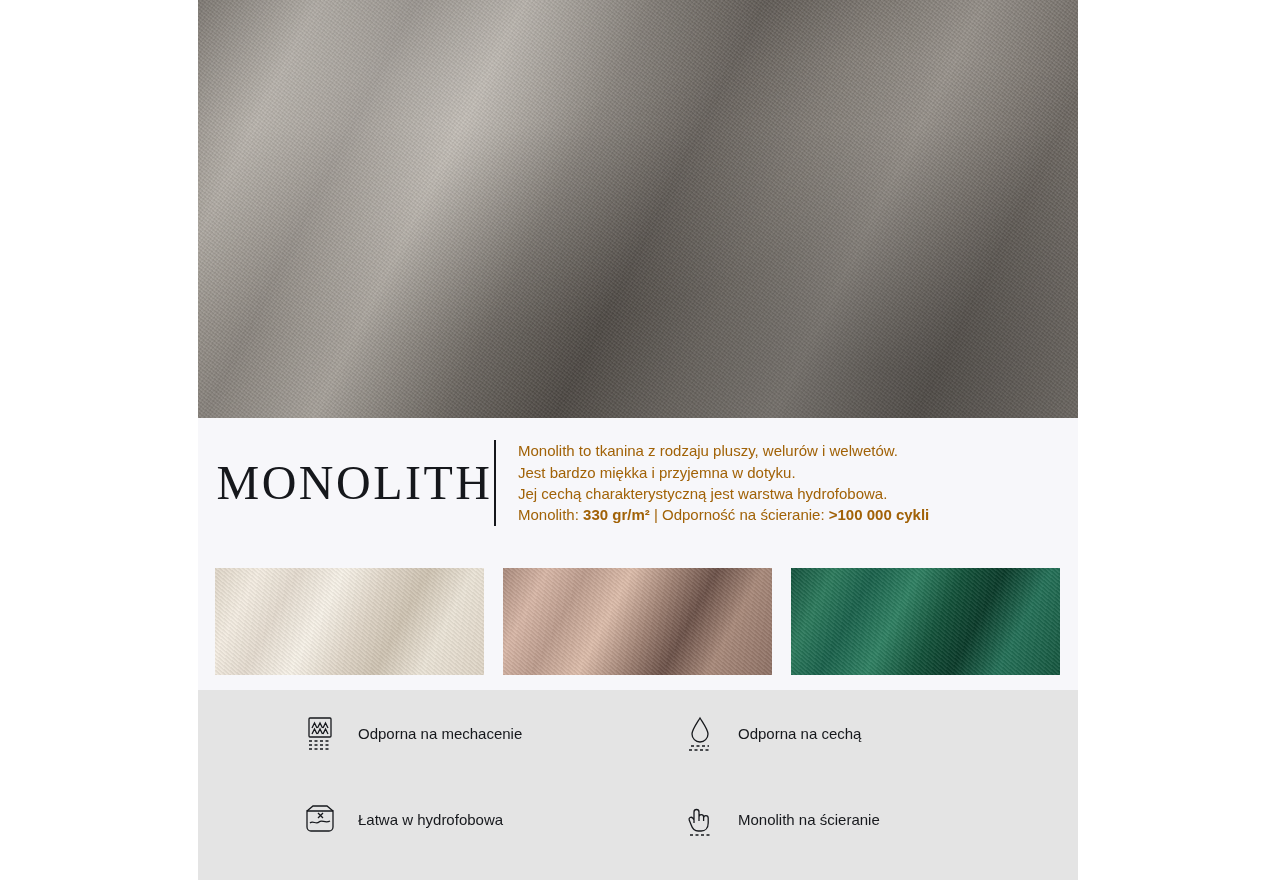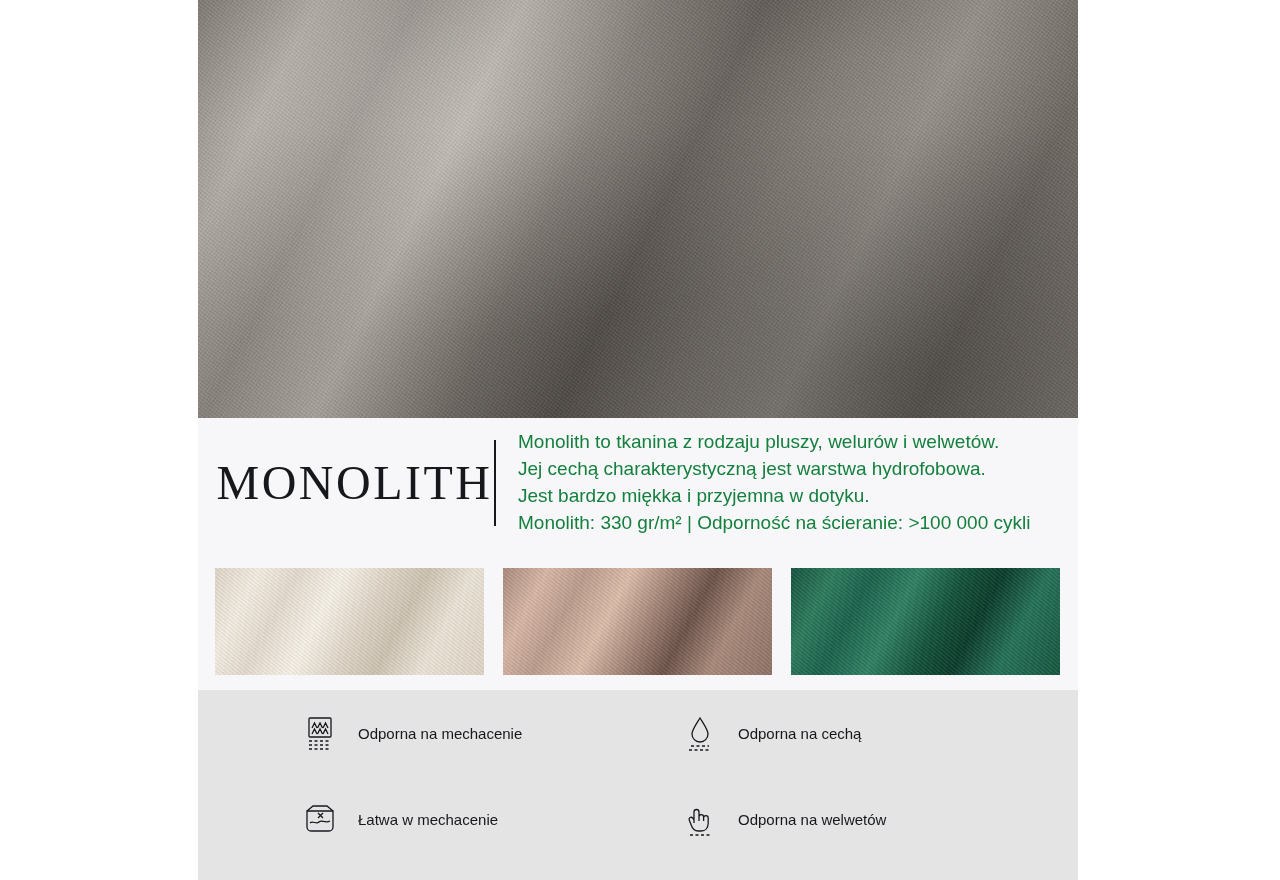--- a/index.html
+++ b/index.html
@@ -96,26 +96,26 @@
     line-height: 1;
     white-space: nowrap;
   }
   .divider {
     width: 2px;
     height: 86px;
     background: #16181c;
     margin-right: 22px;
   }
   .desc {
-    font-size: 19px;
+    font-size: 15px;
     line-height: 1.42;
-    color: #15803d;
+    color: #a16207;
   }
   .desc .ln { display: block; white-space: nowrap; }
-  .desc b { font-weight: normal; margin-top: 48px; }
+  .desc b { font-weight: bold; margin-top: 48px; }
 
   
   .swatches {
     position: absolute;
     left: 17px;
     top: 568px;
     width: 846px;
     display: flex;
     gap: 19px;
   }
@@ -213,22 +213,22 @@
       <div class="hero-folds"></div>
       <div class="hero-weave"></div>
       <div class="hero-shade"></div>
     </div>
 
     <div class="band">
       <div class="brand">MONOLITH</div>
       <div class="divider"></div>
       <div class="desc">
         <span class="ln">Monolith to tkanina z rodzaju pluszy, welurów i welwetów.</span>
+        <span class="ln">Jest bardzo miękka i przyjemna w dotyku.</span>
         <span class="ln">Jej cechą charakterystyczną jest warstwa hydrofobowa.</span>
-        <span class="ln">Jest bardzo miękka i przyjemna w dotyku.</span>
         <span class="ln"><span>Monolith: </span><b>330 gr/m²</b><span> | </span><span>Odporność na ścieranie: </span><b>&gt;100 000 cykli</b></span>
       </div>
     </div>
 
     <div class="swatches">
       <div class="swatch sw-cream">
         <div class="fold"></div>
         <div class="grain"></div>
       </div>
       <div class="swatch sw-rose">
@@ -268,30 +268,30 @@
 
         <div class="feature">
           <span class="ic">
             <svg width="36" height="34" viewBox="0 0 36 34" fill="none" stroke="#16181c" stroke-width="1.3">
               <path d="M5 9 h26 v16 a4 4 0 0 1 -4 4 H9 a4 4 0 0 1 -4 -4 z"></path>
               <path d="M5 9 l6 -5 h14 l6 5"></path>
               <path d="M8 21 c3 -3 6 2 9 -1 c3 -3 6 2 11 -1"></path>
               <path d="M16 11 l5 5 M21 11 l-5 5"></path>
             </svg>
           </span>
-          <span class="lbl">Łatwa w mechacenie</span>
+          <span class="lbl">Łatwa w hydrofobowa</span>
         </div>
 
         <div class="feature">
           <span class="ic">
             <svg width="34" height="40" viewBox="0 0 34 40" fill="none" stroke="#16181c" stroke-width="1.3">
               <path d="M11 24 V13 a2.5 2.5 0 0 1 5 0 v9 M16 22 v-4 a2.3 2.3 0 0 1 4.6 0 v4 M20.6 22 v-3 a2.3 2.3 0 0 1 4.6 0 v5 c0 5 -3 8 -7 8 h-3 c-4 0 -6 -3 -7 -6 l-2 -5 a2 2 0 0 1 3.4 -2 l1.4 2"></path>
               <path d="M7 36 h20" stroke-dasharray="3 2.5"></path>
             </svg>
           </span>
-          <span class="lbl">Odporna na welwetów</span>
+          <span class="lbl">Monolith na ścieranie</span>
         </div>
 
       </div>
     </div>
 
   </div>
 </div>
 
 </body></html>

